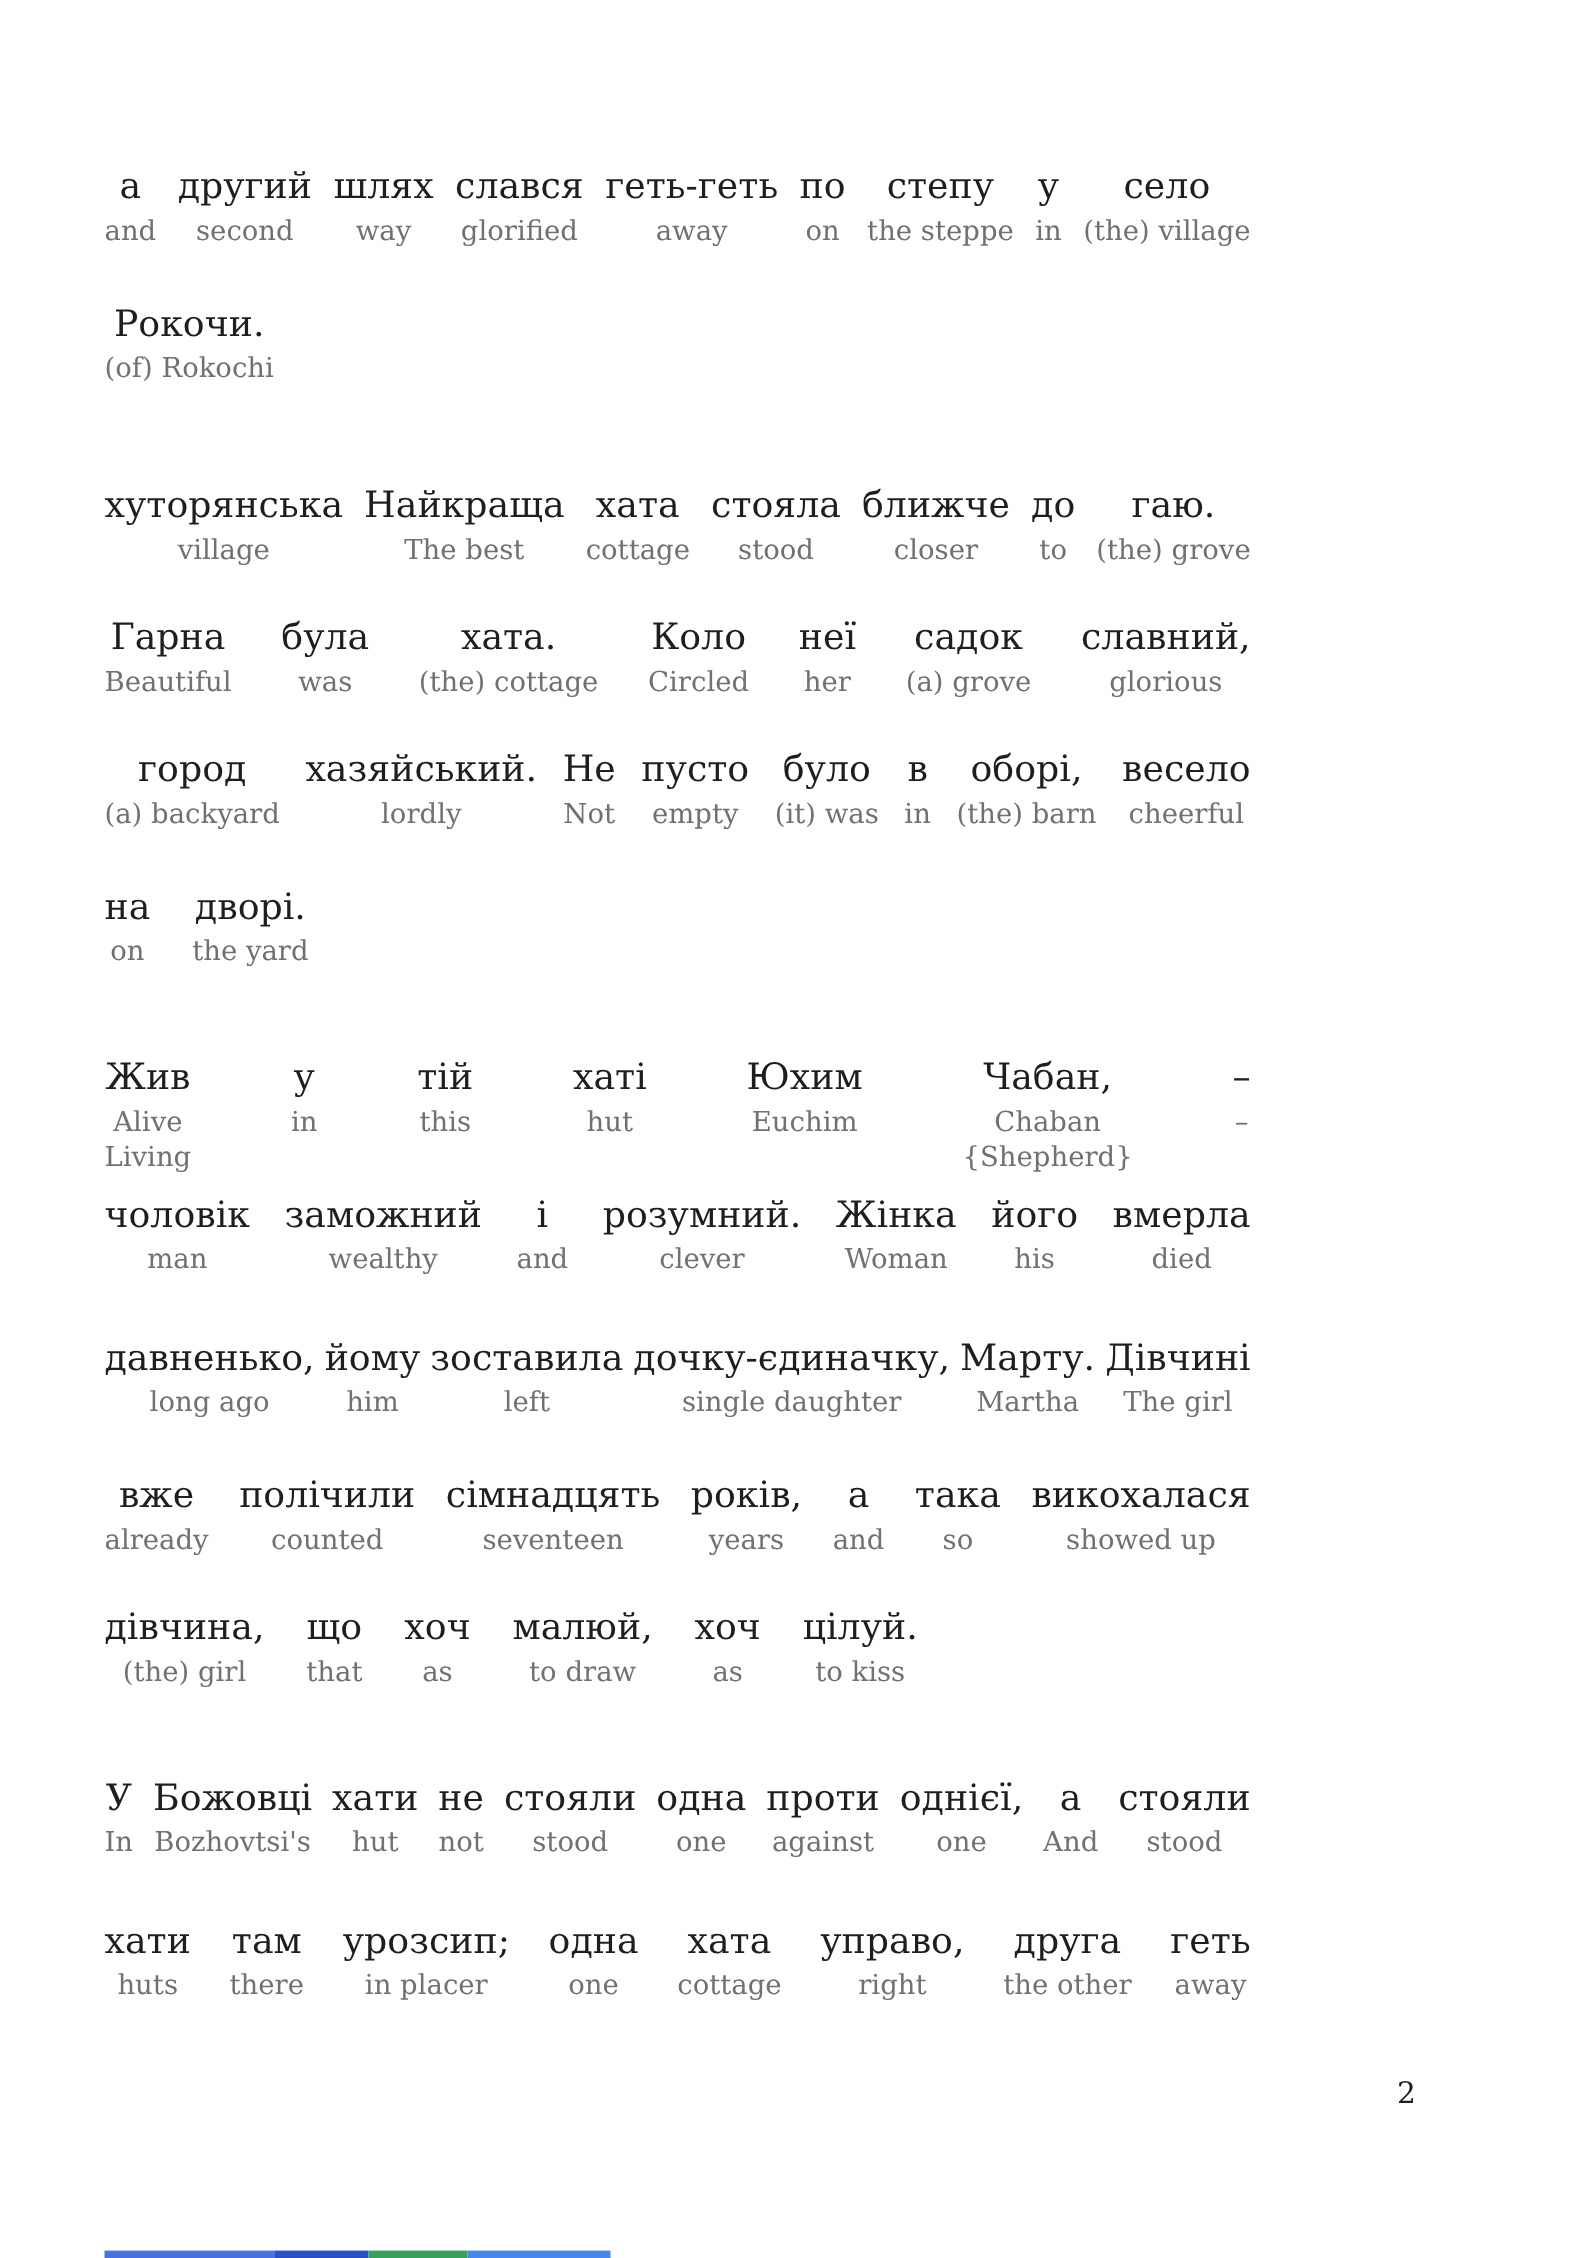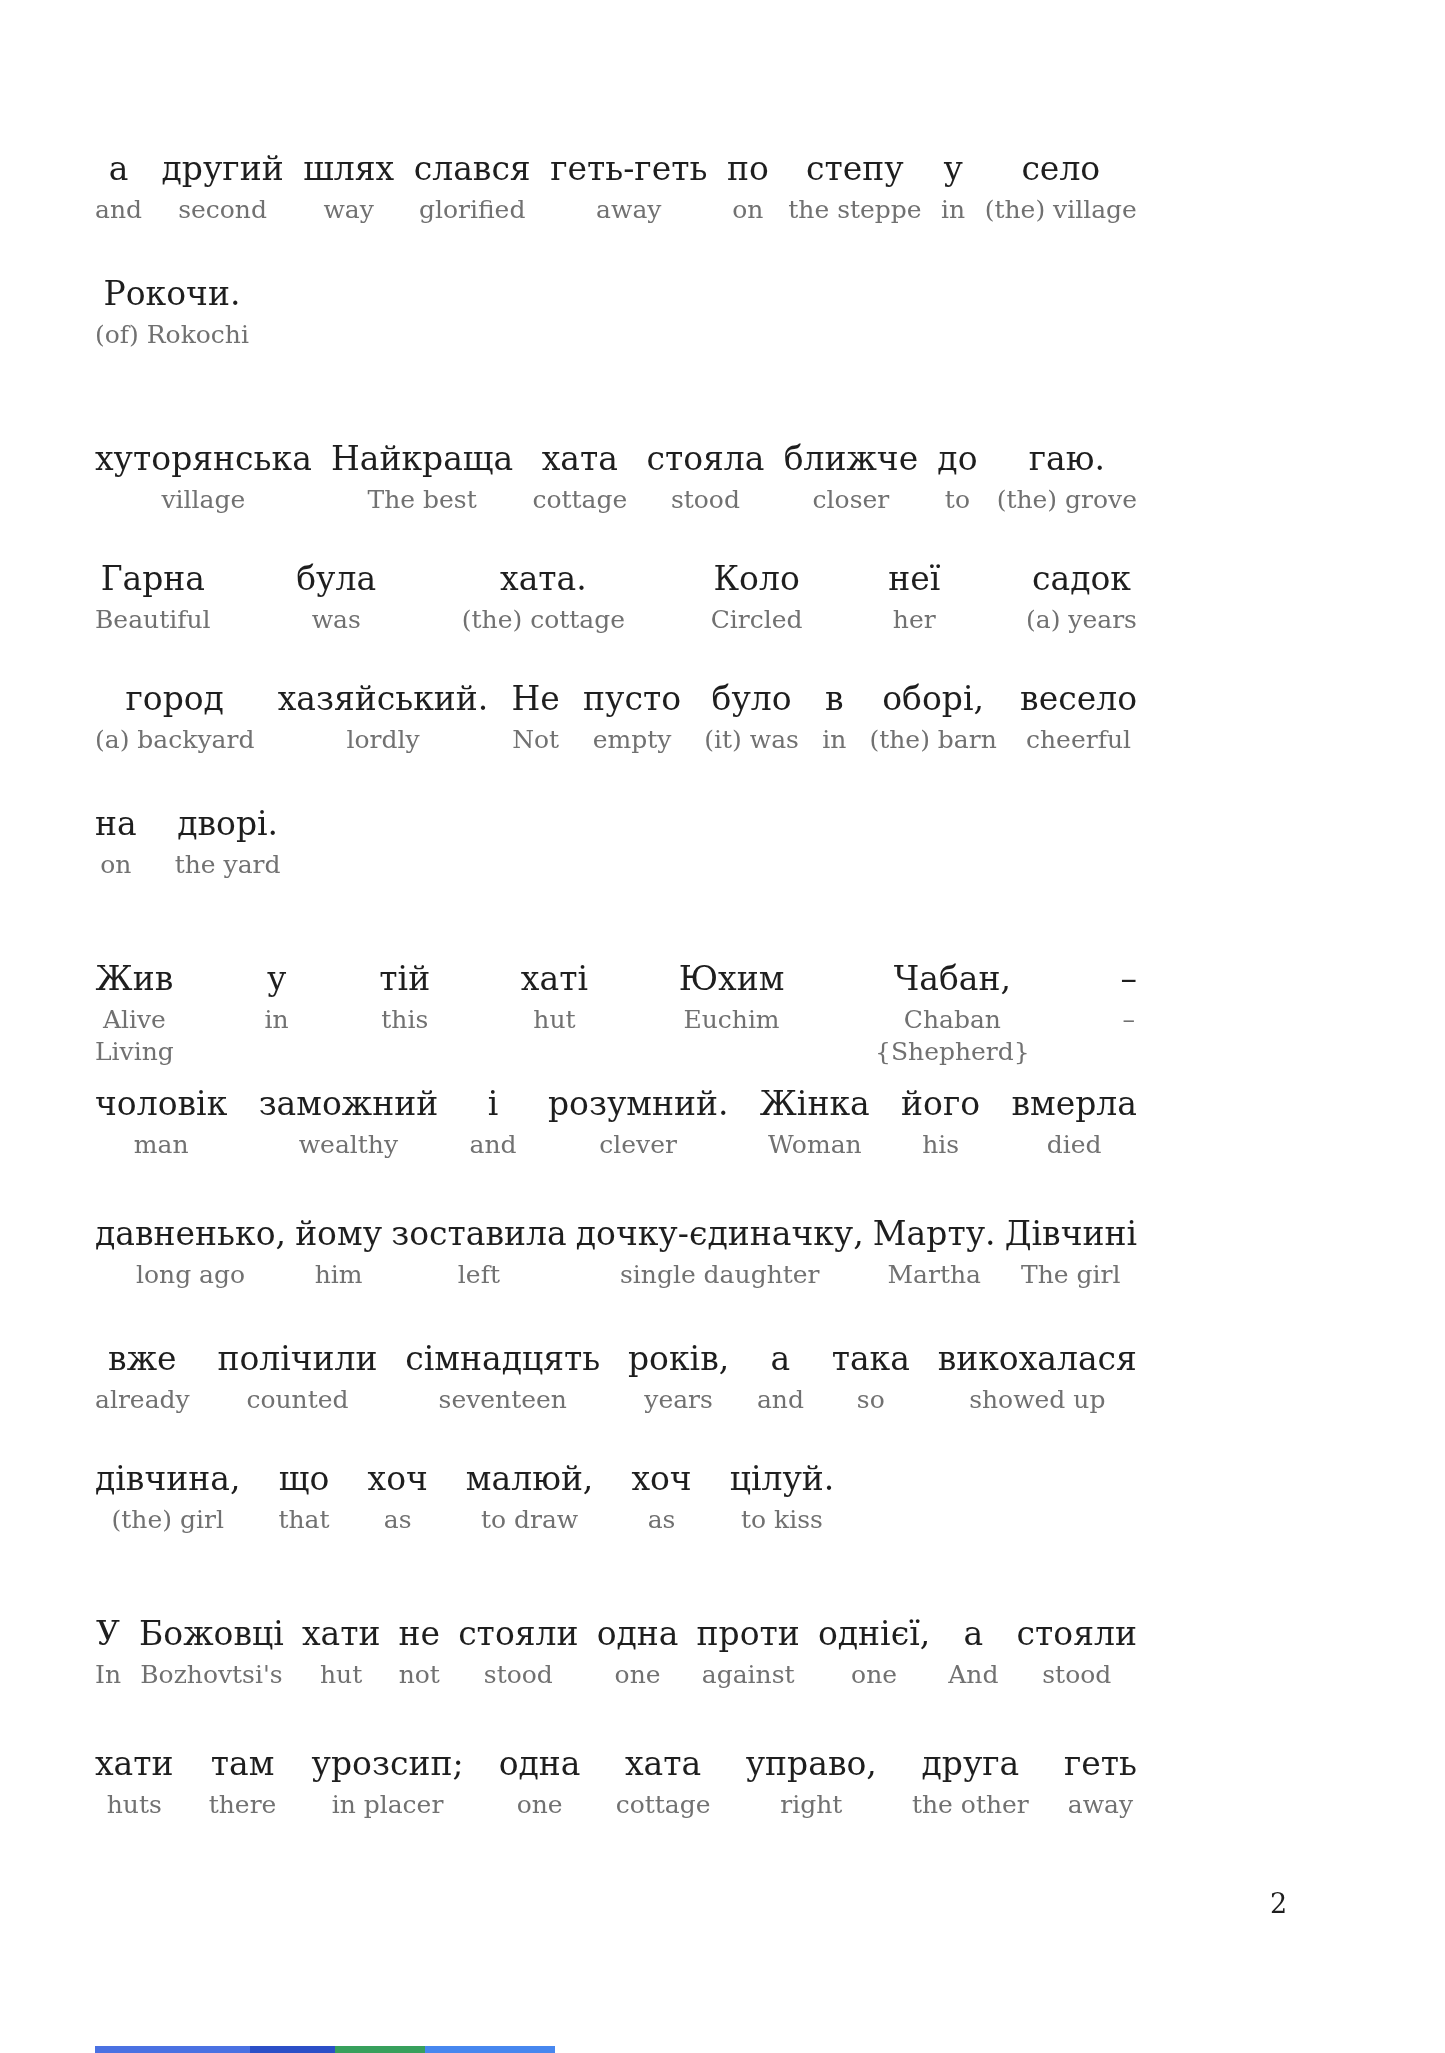--- a/index.html
+++ b/index.html
@@ -160,21 +160,25 @@
       <div class="word-col">
         <div class="uk">Коло</div>
         <div class="gloss">Circled</div>
       </div>
       <div class="word-col">
         <div class="uk">неї</div>
         <div class="gloss">her</div>
       </div>
       <div class="word-col">
         <div class="uk">садок</div>
-        <div class="gloss">(a) years</div>
+        <div class="gloss">(a) grove</div>
+      </div>
+      <div class="word-col">
+        <div class="uk">славний,</div>
+        <div class="gloss">glorious</div>
       </div>
     </div>
     <div class="block" style="top: 677px;">
       <div class="word-col">
         <div class="uk">город</div>
         <div class="gloss">(a) backyard</div>
       </div>
       <div class="word-col">
         <div class="uk">хазяйський.</div>
         <div class="gloss">lordly</div>

